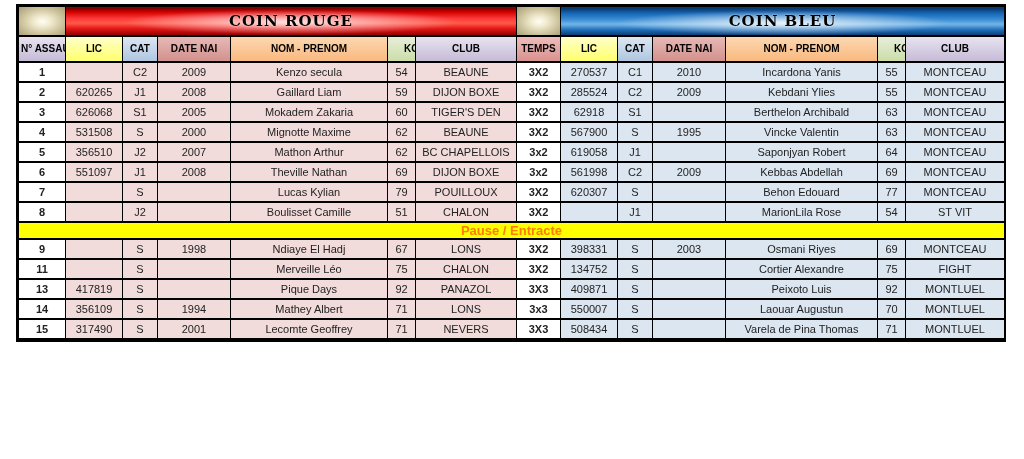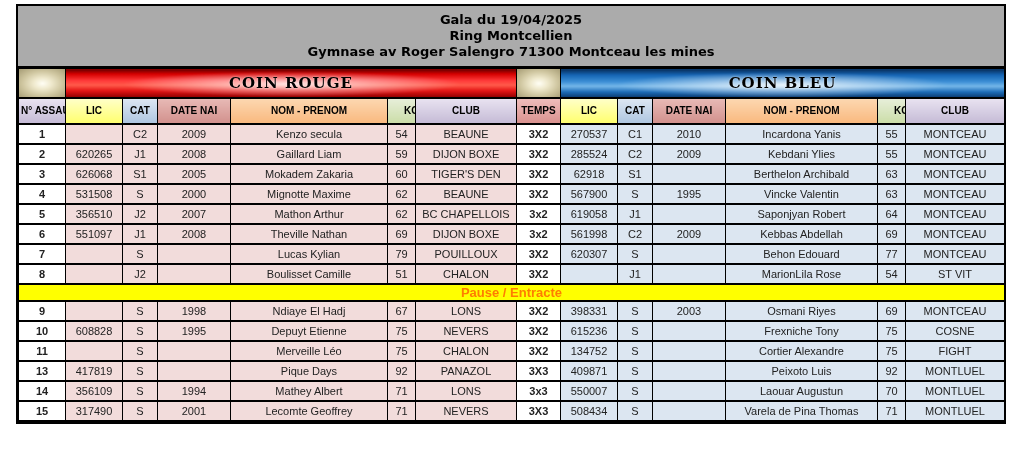--- a/index.html
+++ b/index.html
@@ -70,25 +70,20 @@
   
   tr.pause-row td{height:15px;background:#ffff00;color:#ff7c00;
                   font-weight:bold;font-size:13px;
                   border-top:2px solid #000;border-bottom:2px solid #000;}
 </style>
 </head>
 <body>
 
 <div class="sheet-box">
 
-  <div class="title-block">
-    <div>Gala du 19/04/2025</div>
-    <div>Ring Montcellien</div>
-    <div>Gymnase av Roger Salengro 71300 Montceau les mines</div>
-  </div>
 
   <table>
     <colgroup>
       <col style="width:47px">
         <col style="width:57px">
         <col style="width:35px">
       <col style="width:73px">
         <col style="width:157px">
         <col style="width:28px">
       <col style="width:101px">
@@ -266,36 +261,20 @@
           <td class="c-red c-club">LONS</td>
           <td class="c-temps">3X2</td>
           <td class="c-blue c-lic">398331</td>
           <td class="c-blue c-cat">S</td>
           <td class="c-blue c-date">2003</td>
           <td class="c-blue c-nom">Osmani Riyes</td>
           <td class="c-blue c-kg">69</td>
           <td class="c-blue c-club">MONTCEAU</td>
         </tr>
         <tr class="data-row">
-          <td class="c-num">10</td>
-          <td class="c-red c-lic">608828</td>
-          <td class="c-red c-cat">S</td>
-          <td class="c-red c-date">1995</td>
-          <td class="c-red c-nom">Depuyt Etienne</td>
-          <td class="c-red c-kg">75</td>
-          <td class="c-red c-club">NEVERS</td>
-          <td class="c-temps">3X2</td>
-          <td class="c-blue c-lic">615236</td>
-          <td class="c-blue c-cat">S</td>
-          <td class="c-blue c-date"></td>
-          <td class="c-blue c-nom">Frexniche Tony</td>
-          <td class="c-blue c-kg">75</td>
-          <td class="c-blue c-club">COSNE</td>
-        </tr>
-        <tr class="data-row">
           <td class="c-num">11</td>
           <td class="c-red c-lic"></td>
           <td class="c-red c-cat">S</td>
           <td class="c-red c-date"></td>
           <td class="c-red c-nom">Merveille Léo</td>
           <td class="c-red c-kg">75</td>
           <td class="c-red c-club">CHALON</td>
           <td class="c-temps">3X2</td>
           <td class="c-blue c-lic">134752</td>
           <td class="c-blue c-cat">S</td>

